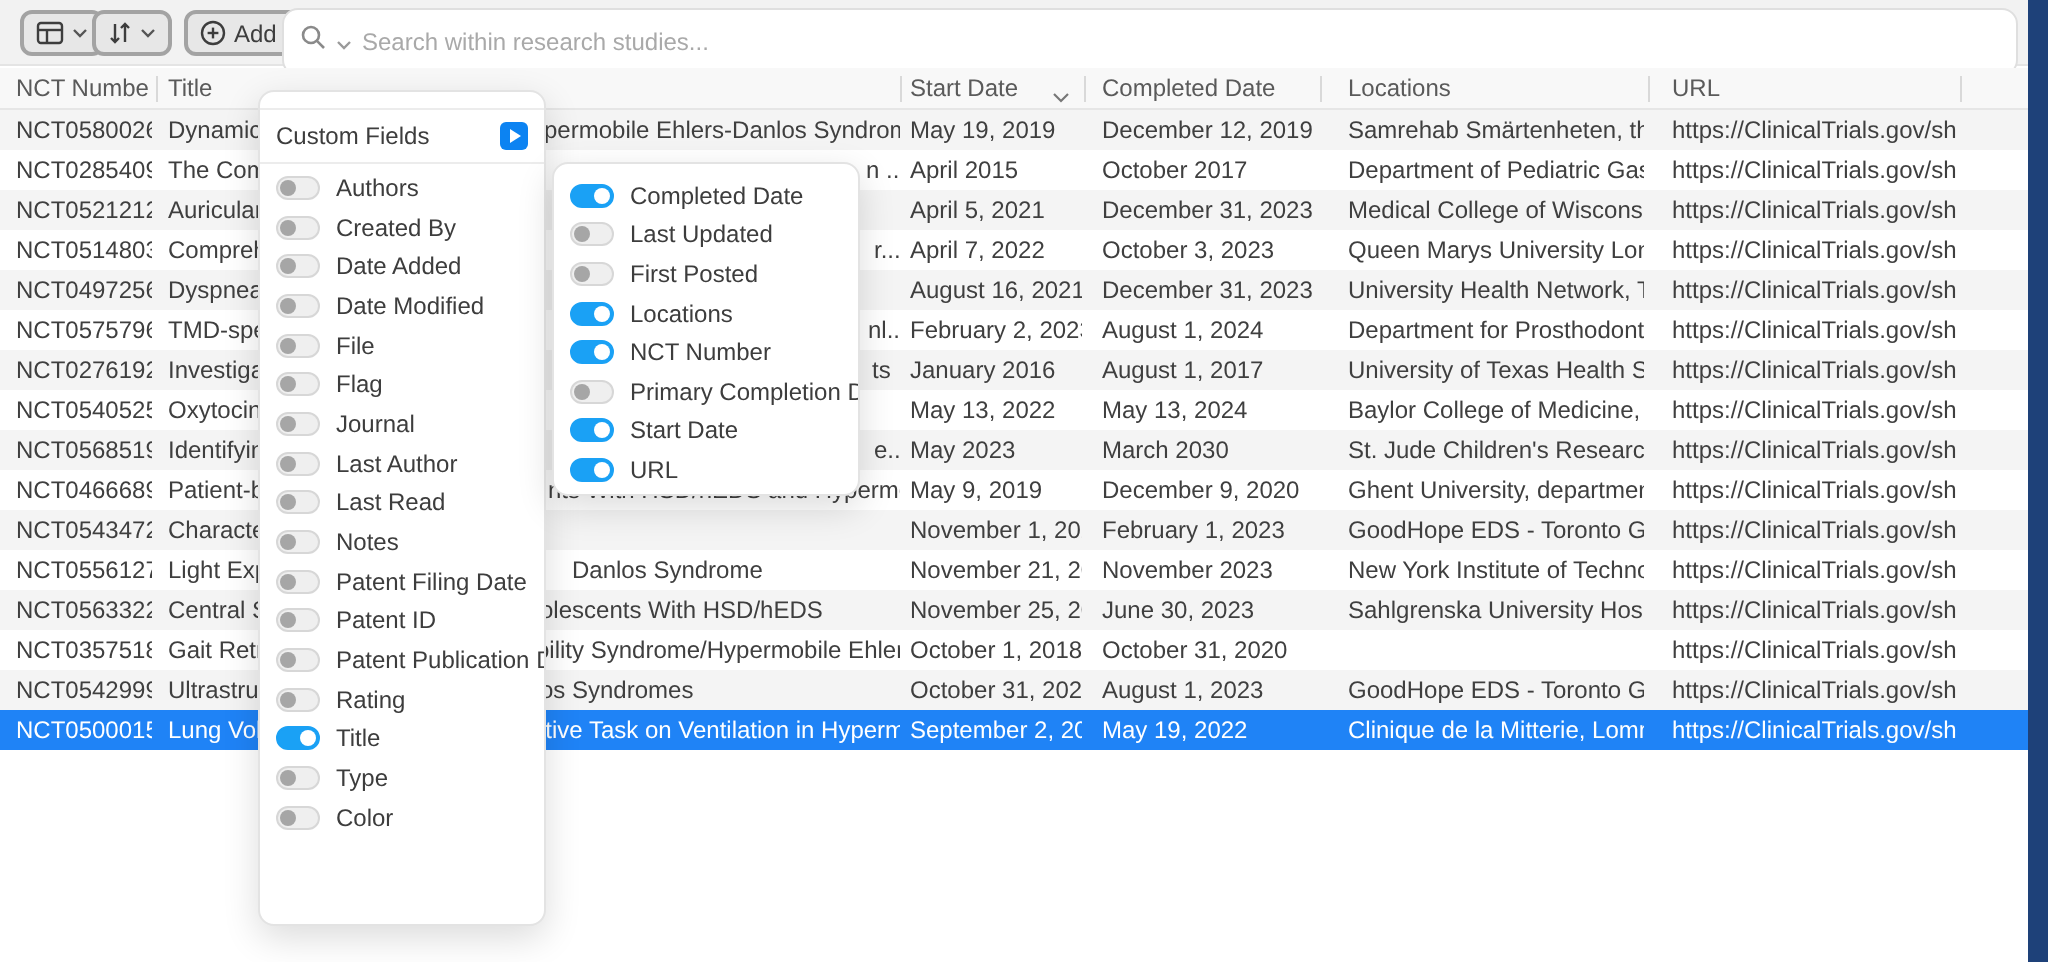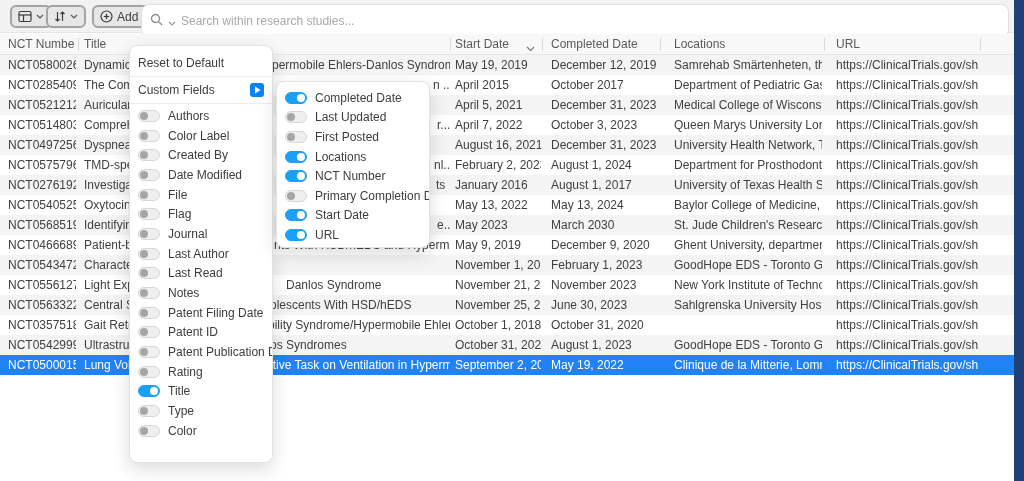--- a/index.html
+++ b/index.html
@@ -307,21 +307,20 @@
           <span class="tfrag" style="left: 192px;">itive Task on Ventilation in Hypermobile ...</span>
         </div>
         <div class="cell c-start">September 2, 2021</div>
         <div class="cell c-comp">May 19, 2022</div>
         <div class="cell c-loc">Clinique de la Mitterie, Lomme, Fr...</div>
         <div class="cell c-url">https://ClinicalTrials.gov/show/NC...</div>
       </div>
     </div>
 
   <div class="menu" id="main-menu">
-    <div class="menu-item">Reset to Default</div>
     <div class="menu-sep"></div>
     <div class="menu-item cf">
       <span>Custom Fields</span>
       <span class="cf-icon">
         <svg width="7" height="8" viewBox="0 0 7 8">
             <polygon points="1,0.5 6.5,4 1,7.5" fill="#fff"></polygon>
           </svg>
       </span>
     </div>
     <div class="menu-sep"></div>
@@ -329,27 +328,27 @@
         <div class="tgl-item">
           <span class="toggle">
             <span class="knob"></span>
           </span>
           <span>Authors</span>
         </div>
         <div class="tgl-item">
           <span class="toggle">
             <span class="knob"></span>
           </span>
-          <span>Color Label</span>
-        </div>
-        <div class="tgl-item">
-          <span class="toggle">
-            <span class="knob"></span>
-          </span>
           <span>Created By</span>
+        </div>
+        <div class="tgl-item">
+          <span class="toggle">
+            <span class="knob"></span>
+          </span>
+          <span>Date Added</span>
         </div>
         <div class="tgl-item">
           <span class="toggle">
             <span class="knob"></span>
           </span>
           <span>Date Modified</span>
         </div>
         <div class="tgl-item">
           <span class="toggle">
             <span class="knob"></span>

